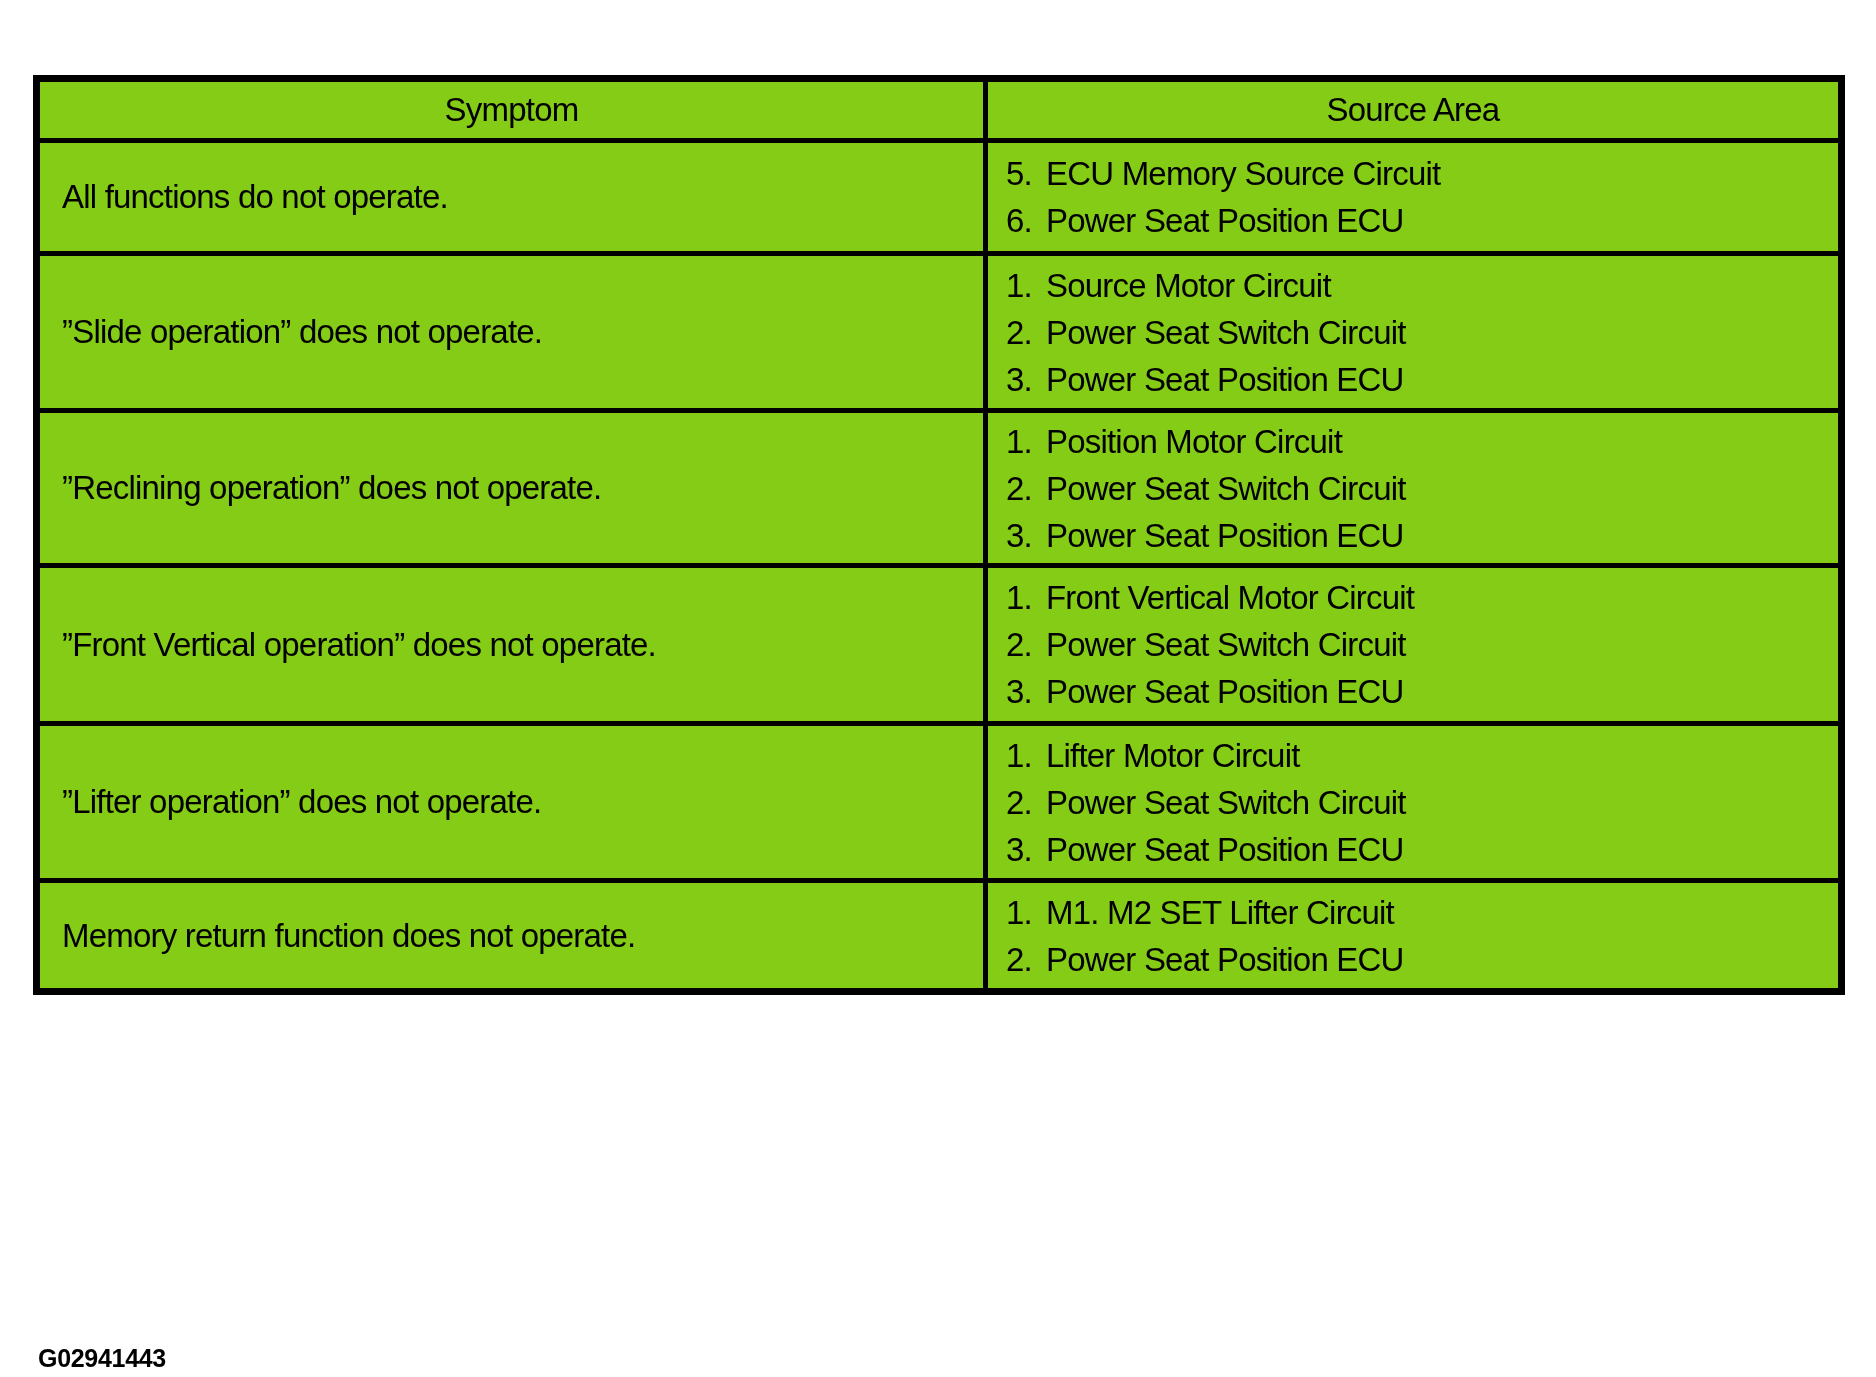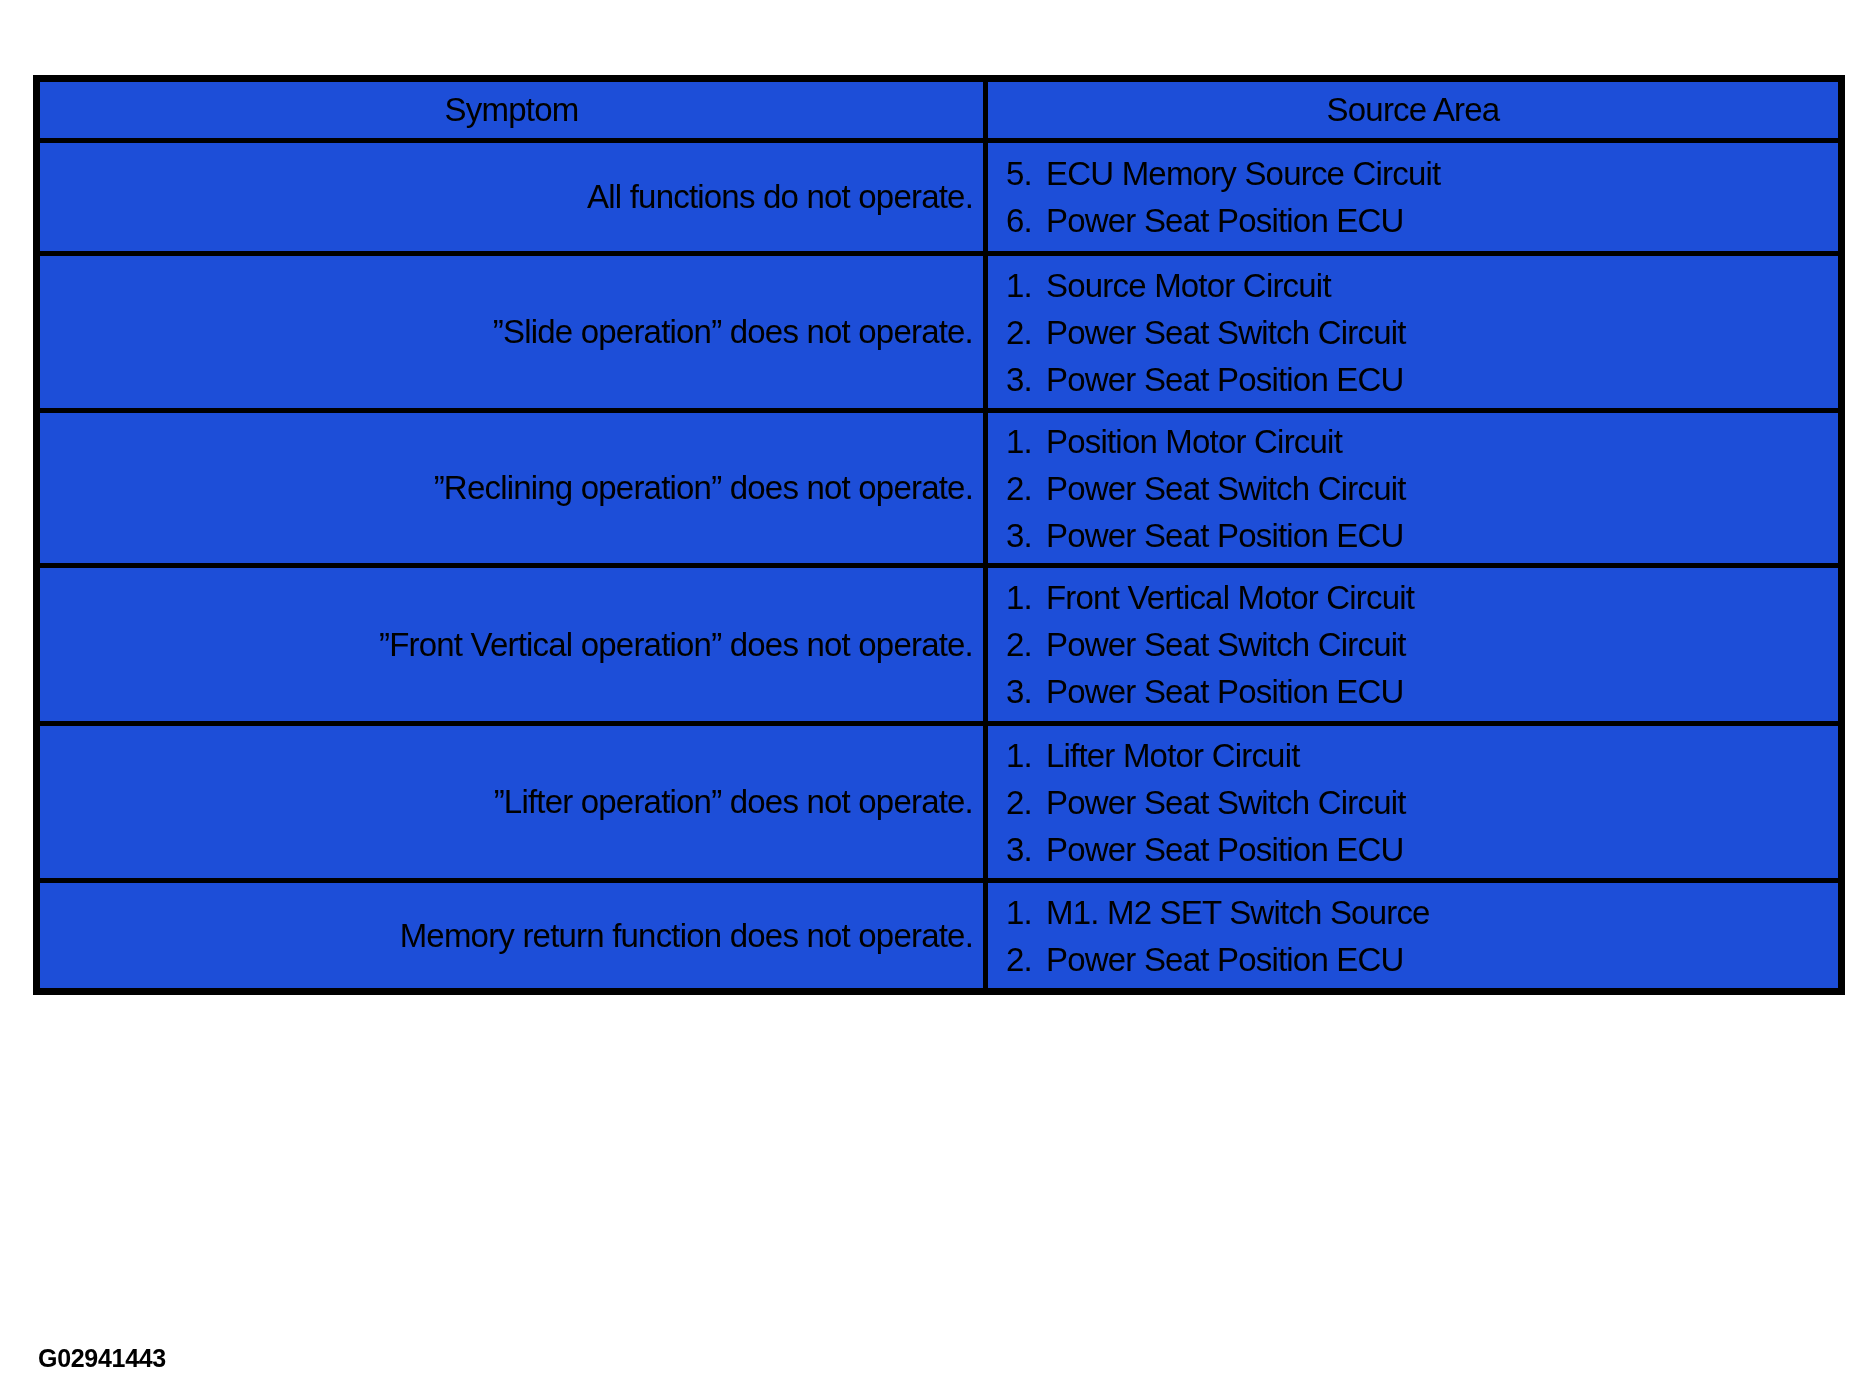--- a/index.html
+++ b/index.html
@@ -19,40 +19,40 @@
     width: 1876px;
     height: 1377px;
   }
   table.diag {
     position: absolute;
     left: 33px;
     top: 75px;
     width: 1805px;
     border-collapse: collapse;
     table-layout: fixed;
-    background: #1d4ed8;
+    background: #84cc16;
   }
   table.diag, table.diag th, table.diag td {
     border: 5px solid #000000;
   }
   table.diag {
     border-width: 7px;
   }
   th.hdr {
     font-weight: normal;
     font-size: 33px;
     letter-spacing: -0.8px;
     text-align: center;
     vertical-align: middle;
     padding: 0;
   }
   td.sym {
     font-size: 33px;
     letter-spacing: -0.8px;
-    text-align: right;
+    text-align: left;
     vertical-align: middle;
     padding: 0 10px 0 22px;
     white-space: nowrap;
     overflow: hidden;
   }
   td.sus {
     vertical-align: middle;
     padding: 0 10px 0 18px;
     overflow: hidden;
   }
@@ -180,21 +180,21 @@
             <span class="lbl">Power Seat Position ECU</span>
           </div>
         </td>
       </tr>
 
       <tr style="height:111px">
         <td class="sym">Memory return function does not operate.</td>
         <td class="sus">
           <div class="item">
             <span class="num">1.</span>
-            <span class="lbl">M1. M2 SET Switch Source</span>
+            <span class="lbl">M1. M2 SET Lifter Circuit</span>
           </div>
           <div class="item">
             <span class="num">2.</span>
             <span class="lbl">Power Seat Position ECU</span>
           </div>
         </td>
       </tr>
 
 
 

